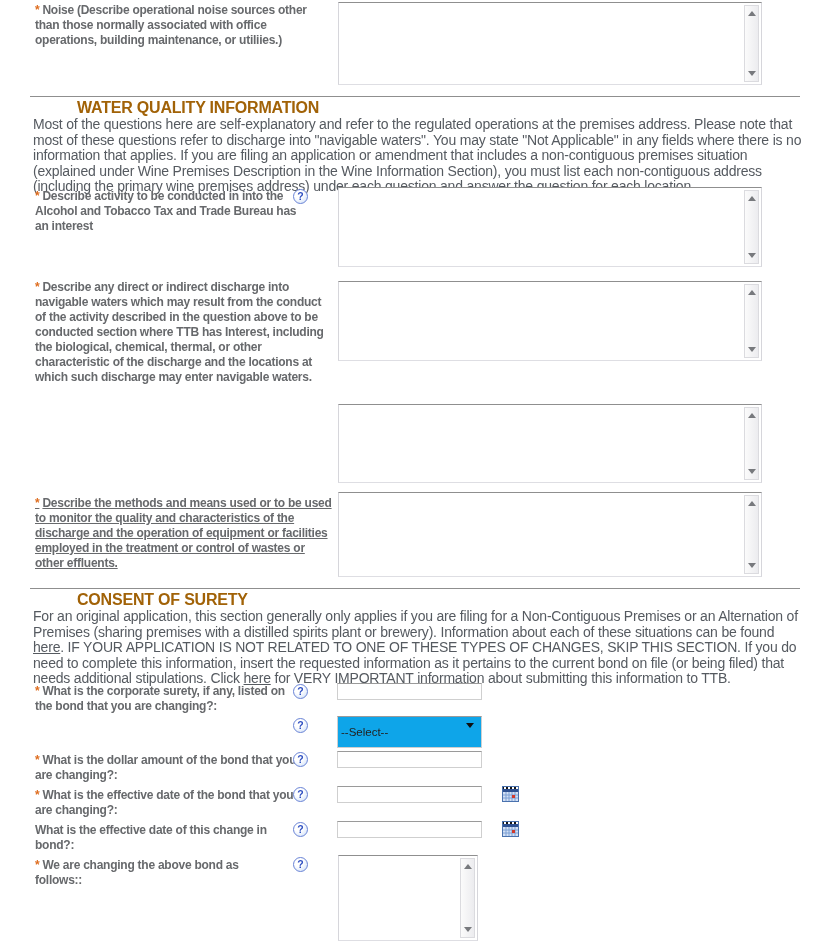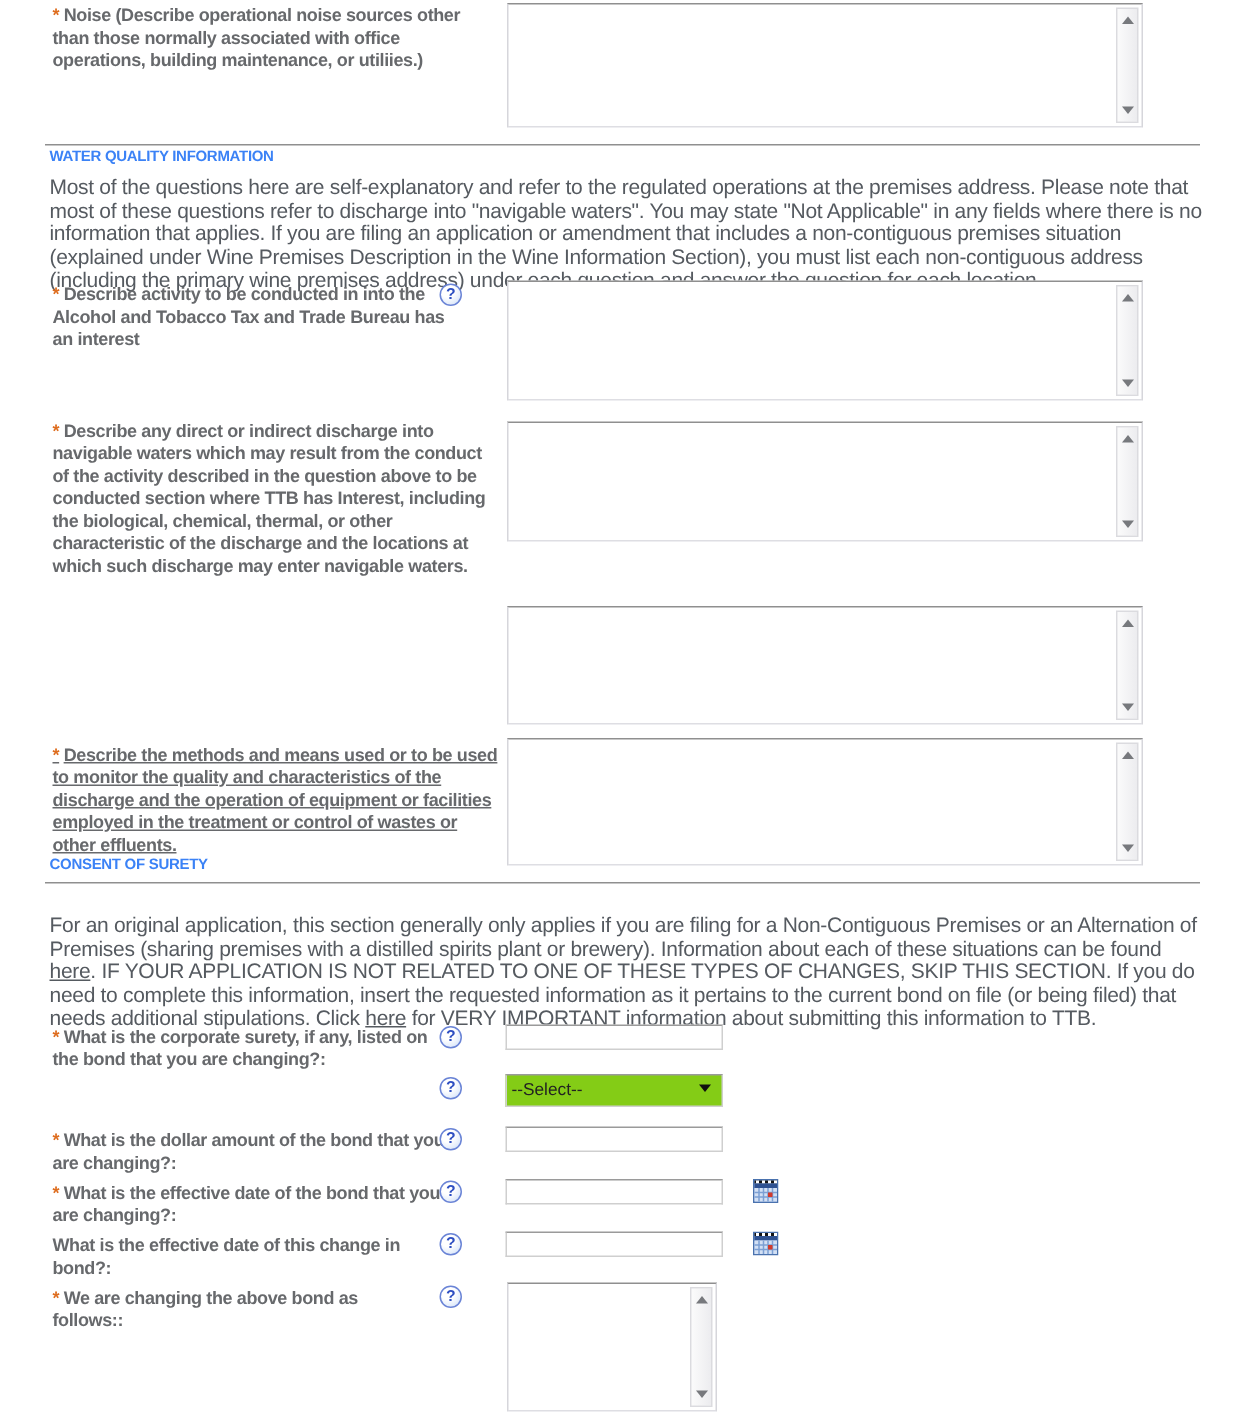--- a/index.html
+++ b/index.html
@@ -4,22 +4,22 @@
 <style>
   html,body { margin:0; padding:0; background:#ffffff; }
   .page { position:relative; width:829px; height:950px; background:#ffffff; overflow:hidden;
           font-family:"Liberation Sans", sans-serif; }
 
   .q-label { position:absolute; font-size:12px; font-weight:bold; color:#67696C;
              line-height:15px; letter-spacing:-0.25px; }
   .req { color:#DE6D1F; margin-right:3px; }
   .req:empty { display:none; }
 
-  .section-title { position:absolute; font-size:10px; font-weight:bold; color:#3b82f6;
-                   letter-spacing:-0.2px; }
+  .section-title { position:absolute; font-size:16px; font-weight:bold; color:#a16207;
+                   letter-spacing:-0.2px;margin-left:44px; }
   .intro { position:absolute; font-size:14px; color:#555A60; line-height:15.6px;
            letter-spacing:-0.2px; }
   .link { text-decoration:underline; cursor:pointer; color:#555A60; }
 
   .divider { position:absolute; height:0; border-top:1px solid #8F8F8F; }
 
   
   .ta { position:absolute; background:#ffffff; border:1px solid;
         border-color:#8F8F8F #D6D6DB #DEDEE3 #D6D6DB; box-sizing:border-box; }
   .sb { position:absolute; top:2px; bottom:2px; right:2px; width:15px;
@@ -27,23 +27,23 @@
         border:1px solid #DBDBDF; box-sizing:border-box; }
   .arr { position:absolute; left:50%; transform:translateX(-50%); width:0; height:0;
          border-left:4px solid transparent; border-right:4px solid transparent; }
   .arr.up   { top:5px;    border-bottom:5px solid #77797D; }
   .arr.down { bottom:5px; border-top:5px solid #77797D; }
 
   .txt-input { position:absolute; width:145px; height:17px; box-sizing:border-box;
                border:1px solid; border-color:#9A9A9A #CFCFCF #CFCFCF #CFCFCF;
                background:#ffffff; font:11.5px "Liberation Sans", sans-serif; padding:1px 3px; }
 
-  .sel { position:absolute; width:145px; height:22px; box-sizing:border-box;
+  .sel { position:absolute; width:145px; height:32px; box-sizing:border-box;
          border:1px solid; border-color:#9A9A9A #CFCFCF #CFCFCF #CFCFCF;
-         background:#84cc16; color:#222222; font:11.5px "Liberation Sans", sans-serif;
+         background:#0ea5e9; color:#222222; font:11.5px "Liberation Sans", sans-serif;
          padding:0 3px; appearance:none; -webkit-appearance:none; -moz-appearance:none;
          border-radius:0; }
   .sel-arrow { position:absolute; width:0; height:0; pointer-events:none;
                border-left:4px solid transparent; border-right:4px solid transparent;
                border-top:5px solid #101010; }
 
   .help { position:absolute; width:15px; height:15px; border-radius:50%; box-sizing:border-box;
           border:1px solid #6A84D6; cursor:pointer;
           background:radial-gradient(circle at 35% 30%, #FFFFFF 35%, #E4EDFB 70%, #BFD2F2 100%);
           color:#2E4FC2; font-size:10.5px; font-weight:bold; text-align:center; line-height:13px; }
@@ -104,21 +104,21 @@
   </div>
   <div class="ta" style="left:338px; top:492px; width:424px; height:85px;">
     <div class="sb">
       <span class="arr up"></span>
       <span class="arr down"></span>
     </div>
   </div>
 
   <div class="divider" style="left:30px; top:588px; width:770px;"></div>
 
-  <div class="section-title" style="left:33px; top:571px;text-align:right;">CONSENT OF SURETY</div>
+  <div class="section-title" style="left:33px; top:591px;text-align:right;">CONSENT OF SURETY</div>
   <div class="intro" style="left:33px; top:609px; width:770px;">
     <span>For an original application, this section generally only applies if you are filing for a Non-Contiguous Premises or an Alternation of Premises (sharing premises with a distilled spirits plant or brewery). Information about each of these situations can be found </span><span class="link">here</span><span>. IF YOUR APPLICATION IS NOT RELATED TO ONE OF THESE TYPES OF CHANGES, SKIP THIS SECTION. If you do need to complete this information, insert the requested information as it pertains to the current bond on file (or being filed) that needs additional stipulations. Click </span><span class="link">here</span><span> for VERY IMPORTANT information about submitting this information to TTB.</span>
   </div>
 
   <div class="q-label" style="left:35px; top:684px; width:262px;">
     <span class="req">*</span><span>What is the corporate surety, if any, listed on the bond that you are changing?:</span>
   </div>
   <span class="help" style="left:293px; top:684px;"></span>
   <input class="txt-input" style="left: 337px; top: 683px;" value="">
 

